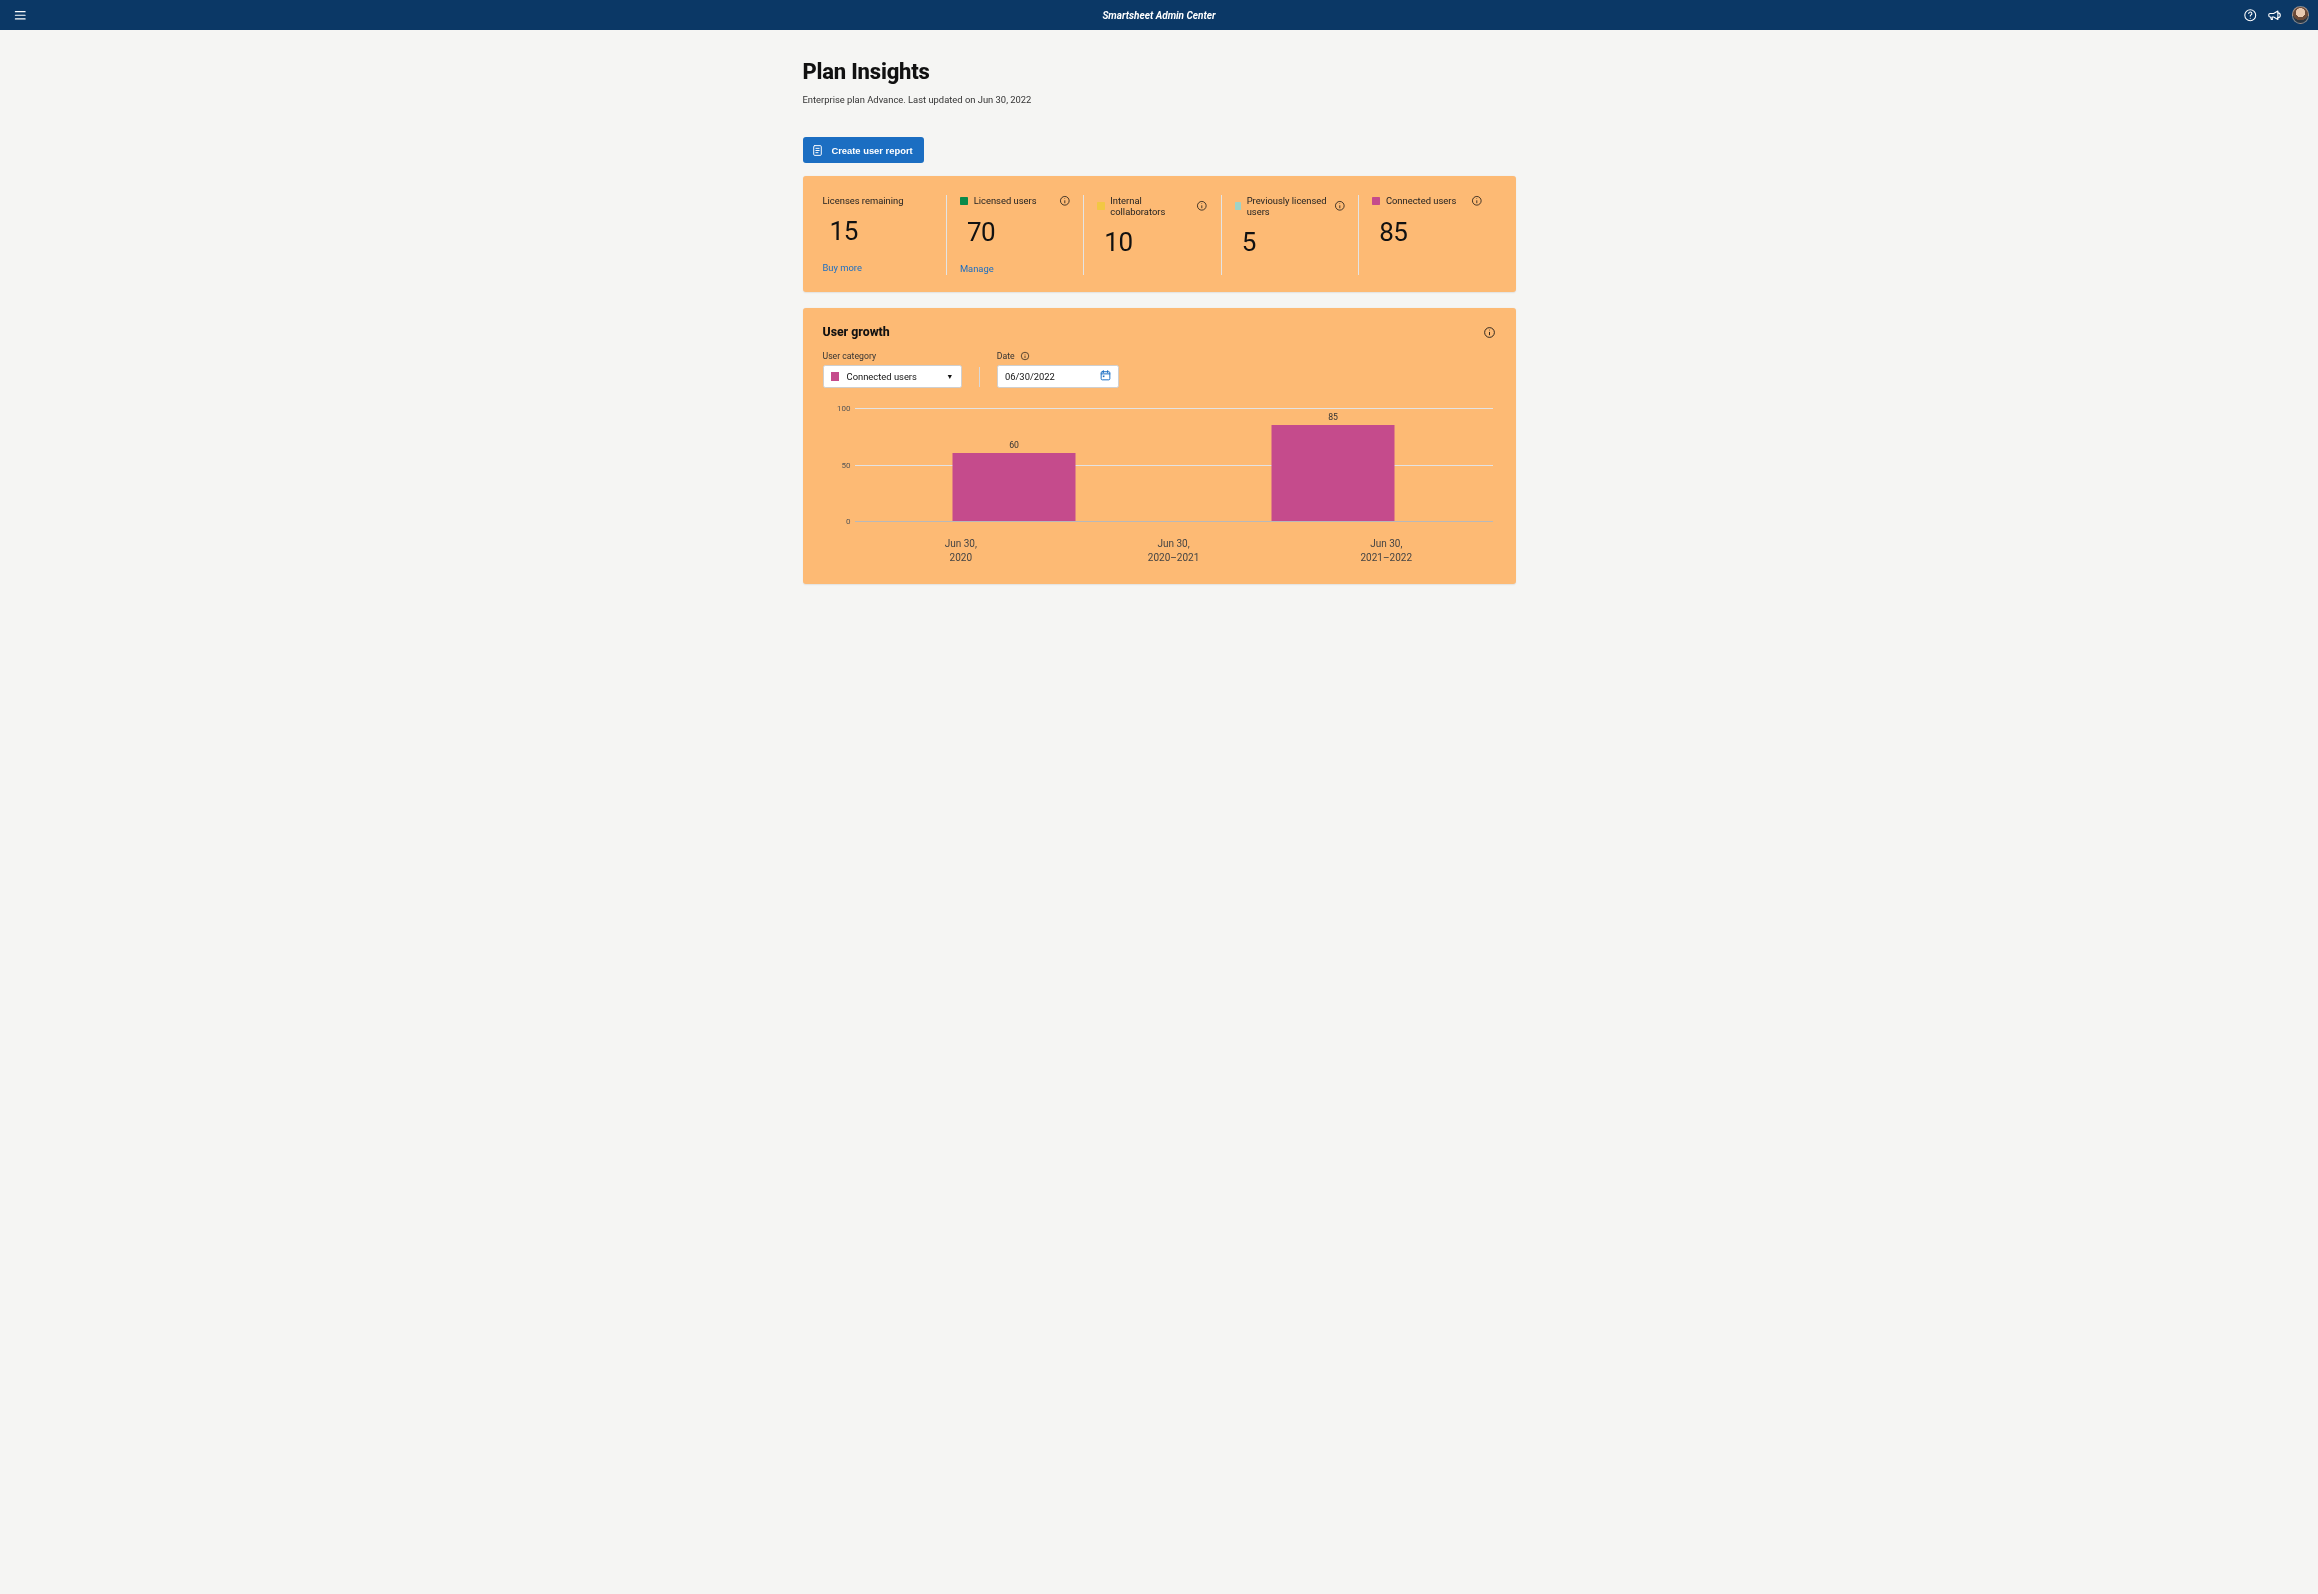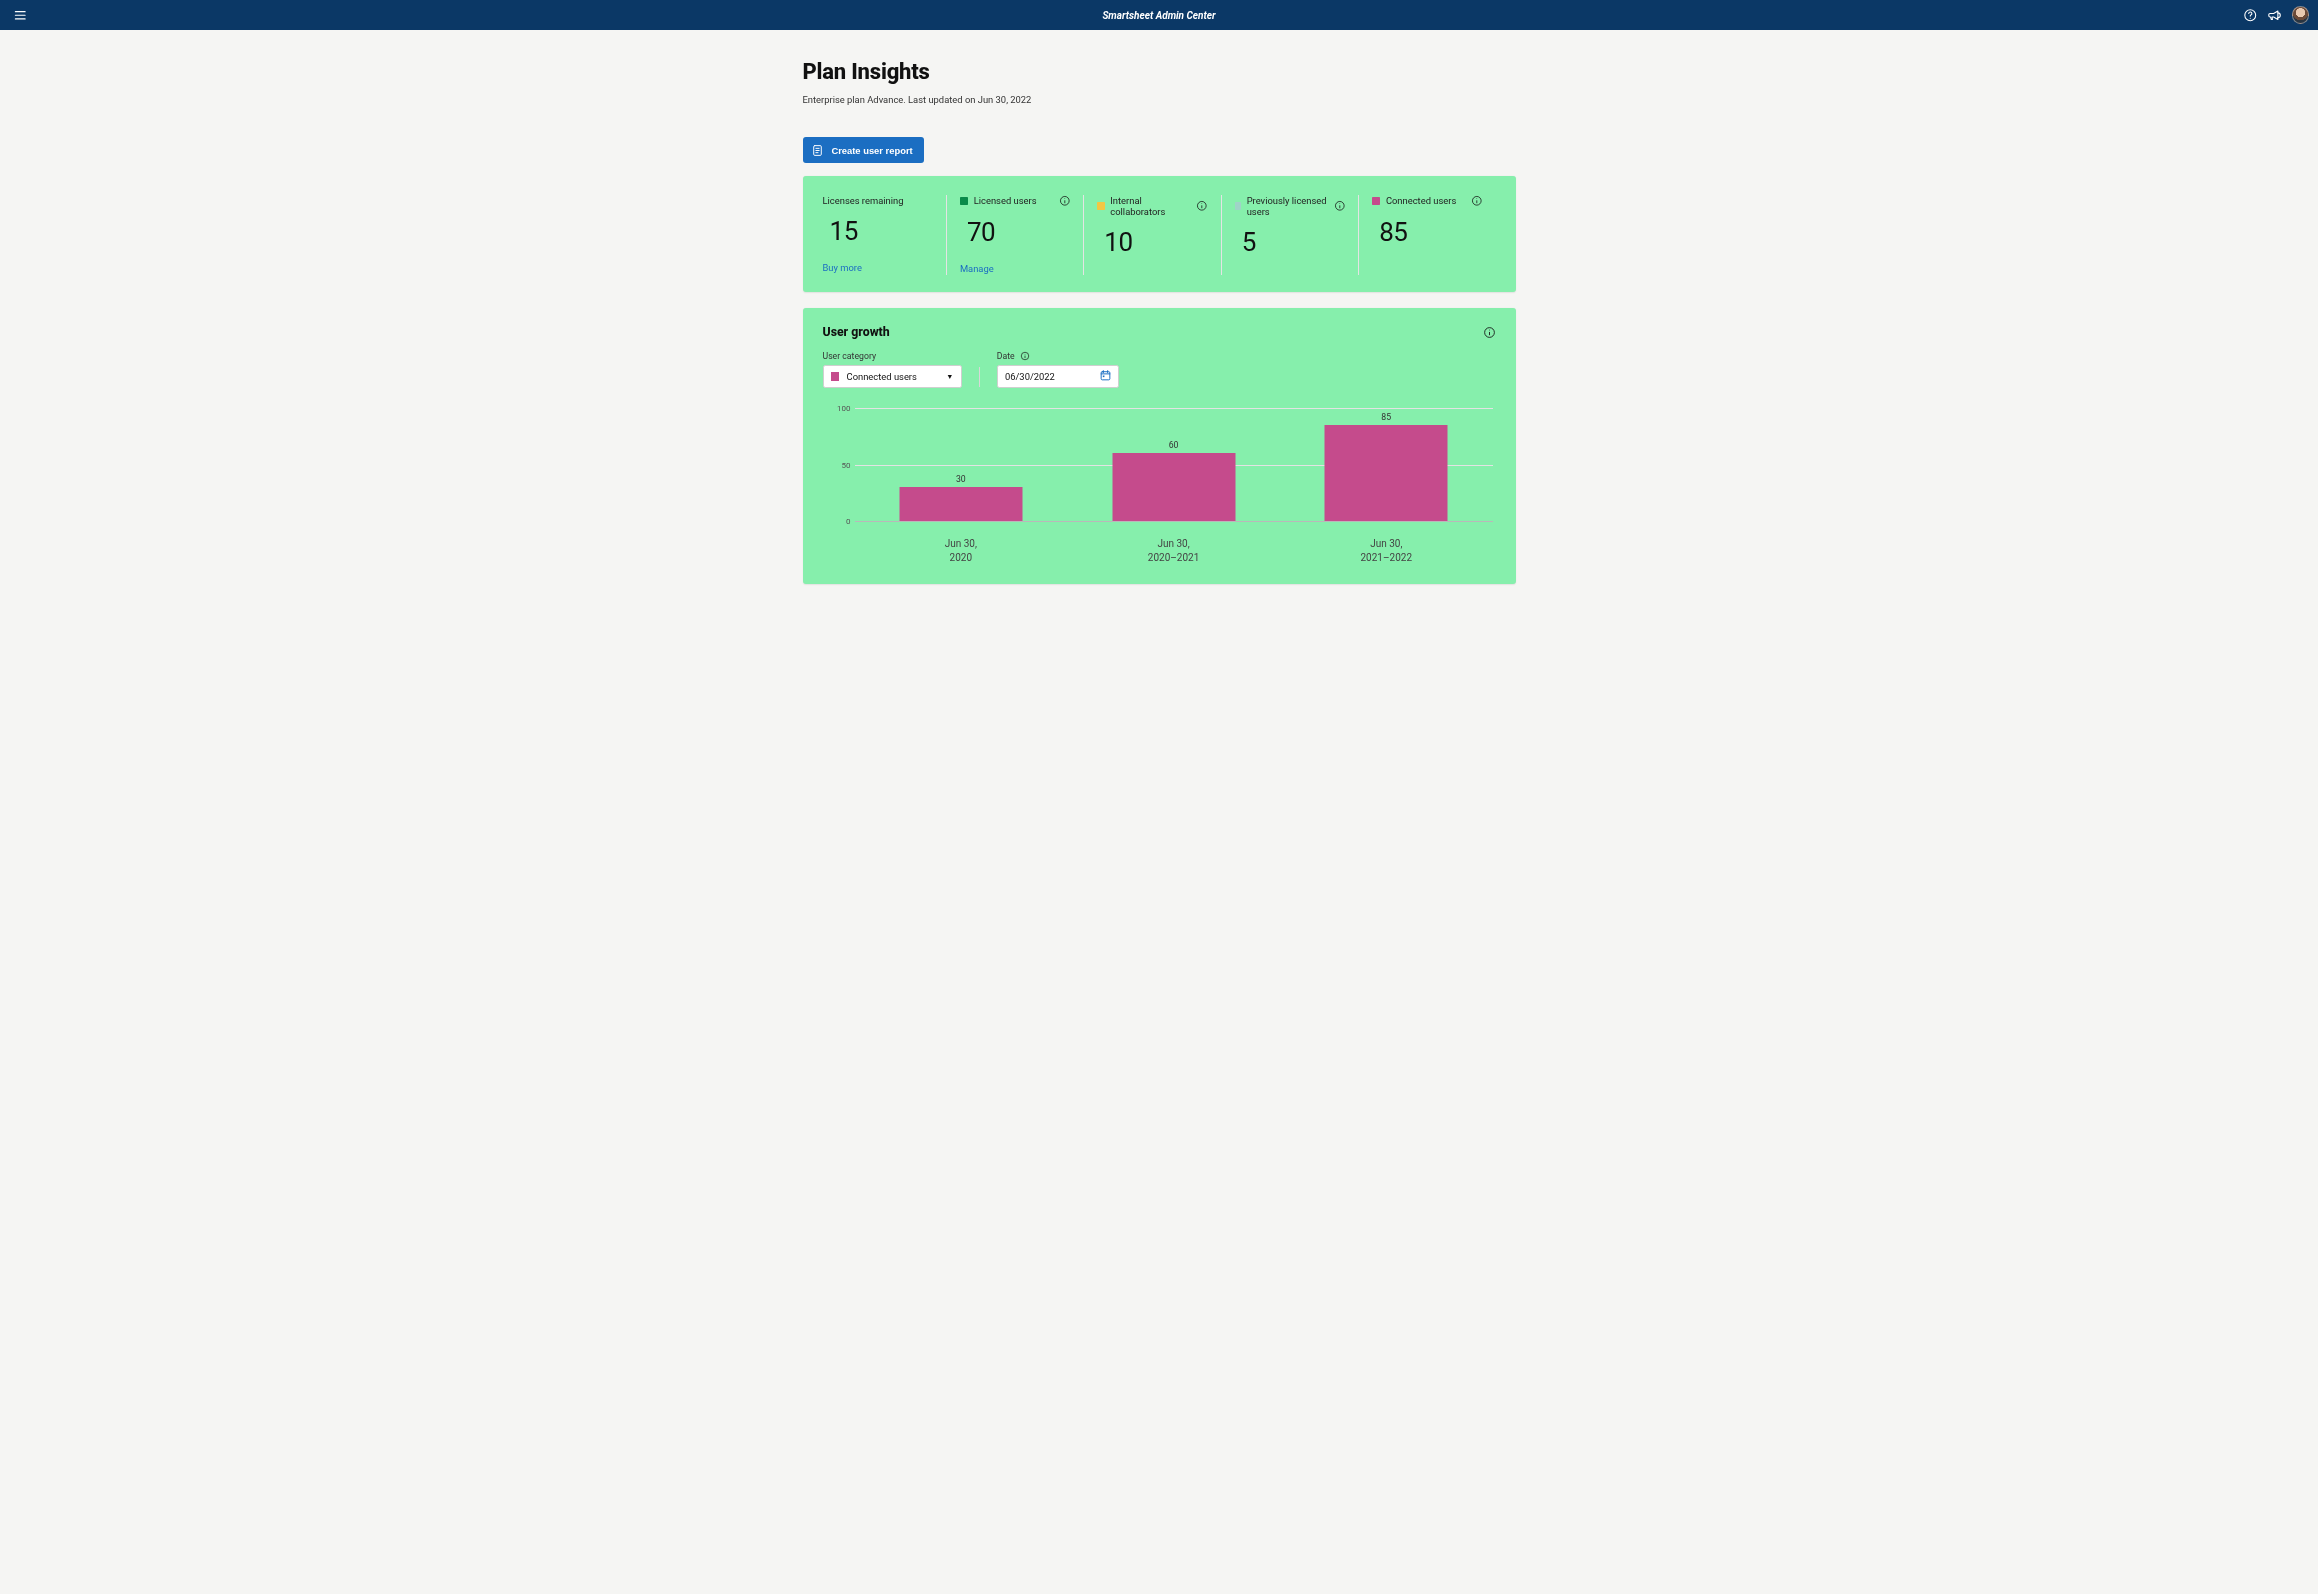--- a/index.html
+++ b/index.html
@@ -51,21 +51,21 @@
 
   .primary-btn {
     background:#1b6ec2; color:#fff; border:none; border-radius:2.9px;
     font-size:9.4px; font-weight:600; padding:6.5px 11.6px 6.5px 8.7px;
     display:flex; align-items:center; gap:7.2px; cursor:pointer;
   }
   .primary-btn svg { stroke:#fff; fill:none; }
 
   
   .card {
-    background:#86efac; border-radius:2.9px; box-shadow:0 0.7px 1.4px rgba(0,0,0,.08);
+    background:#fdba74; border-radius:2.9px; box-shadow:0 0.7px 1.4px rgba(0,0,0,.08);
     margin-top:13px;
   }
   .stats { display:flex; padding: 19px 20px 17.4px; }
   .stat {
     flex:1 1 0; padding-right:13px; position:relative;
   }
   .stat + .stat { padding-left:13px; border-left:0.7px solid #e4e4e4; }
   .stat-head { display:flex; align-items:center; gap:5.8px; font-size:9.4px; color:#222; }
   .swatch { width:8px; height:8px; border-radius:0.7px; display:inline-block; }
   .sw-green  { background:#0a8a4a; }
@@ -293,25 +293,20 @@
       <div class="chart-wrap">
         <div class="chart" id="chart">
             <div class="gridline baseline" style="top: 113px;"></div>
             <div class="ylab" style="top: 113px;">0</div>
             <div class="gridline" style="top: 57px;"></div>
             <div class="ylab" style="top: 57px;">50</div>
             <div class="gridline" style="top: 0px;"></div>
             <div class="ylab" style="top: 0px;">100</div>
             <div class="plot">
               <div class="col">
-                <div class="bar" style="height: 34px; background: rgb(197, 75, 140);">
-                  <div class="bar-label">30</div>
-                </div>
-              </div>
-              <div class="col">
                 <div class="bar" style="height: 68px; background: rgb(197, 75, 140);">
                   <div class="bar-label">60</div>
                 </div>
               </div>
               <div class="col">
                 <div class="bar" style="height: 96px; background: rgb(197, 75, 140);">
                   <div class="bar-label">85</div>
                 </div>
               </div>
             </div>

